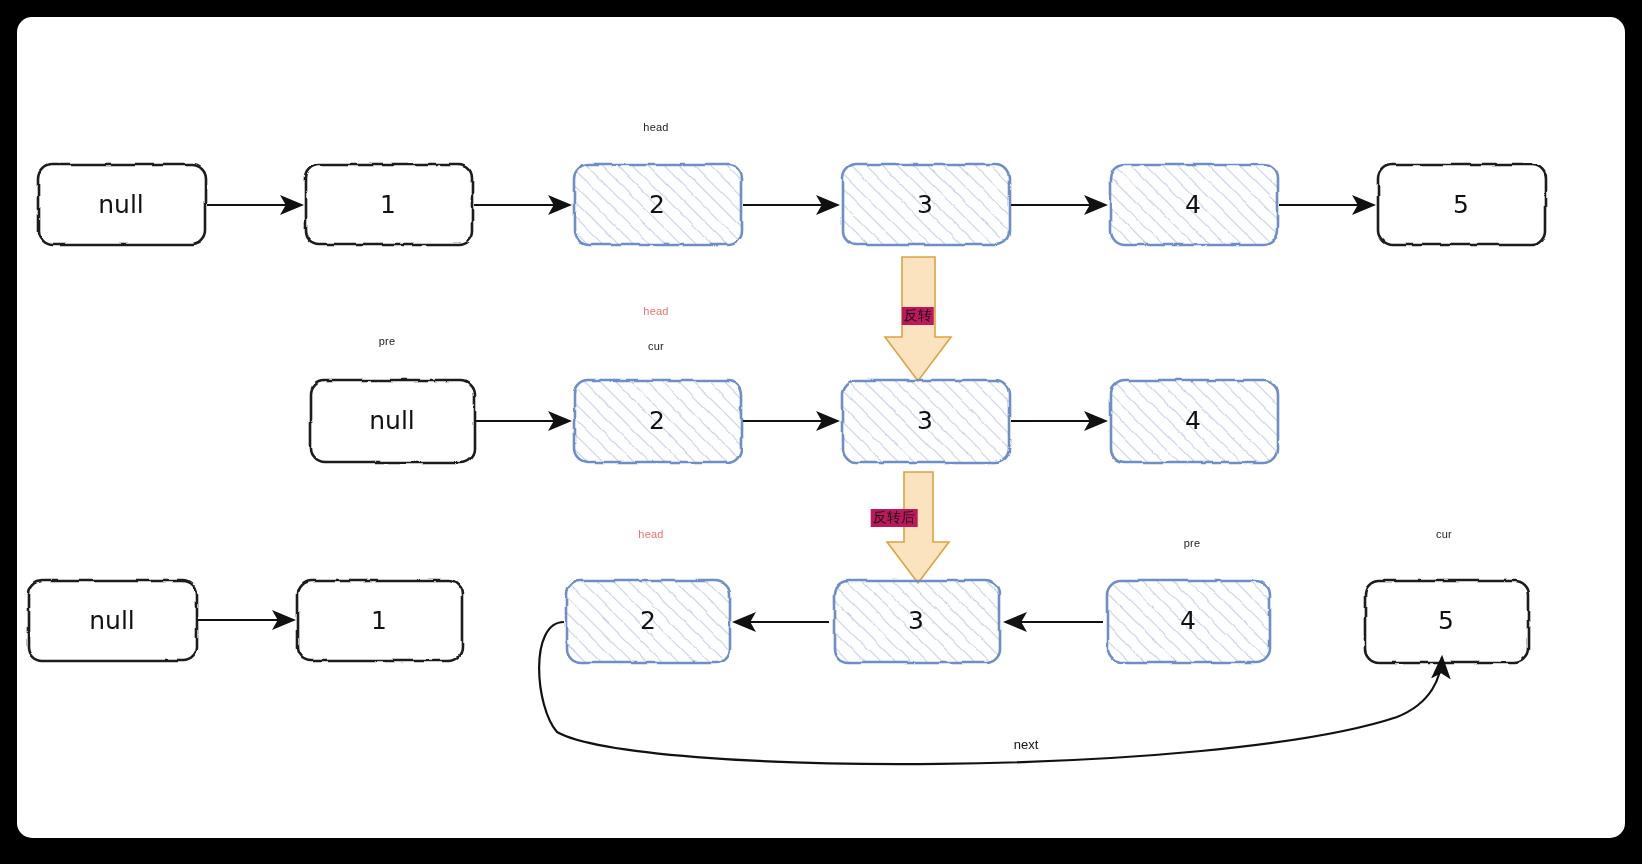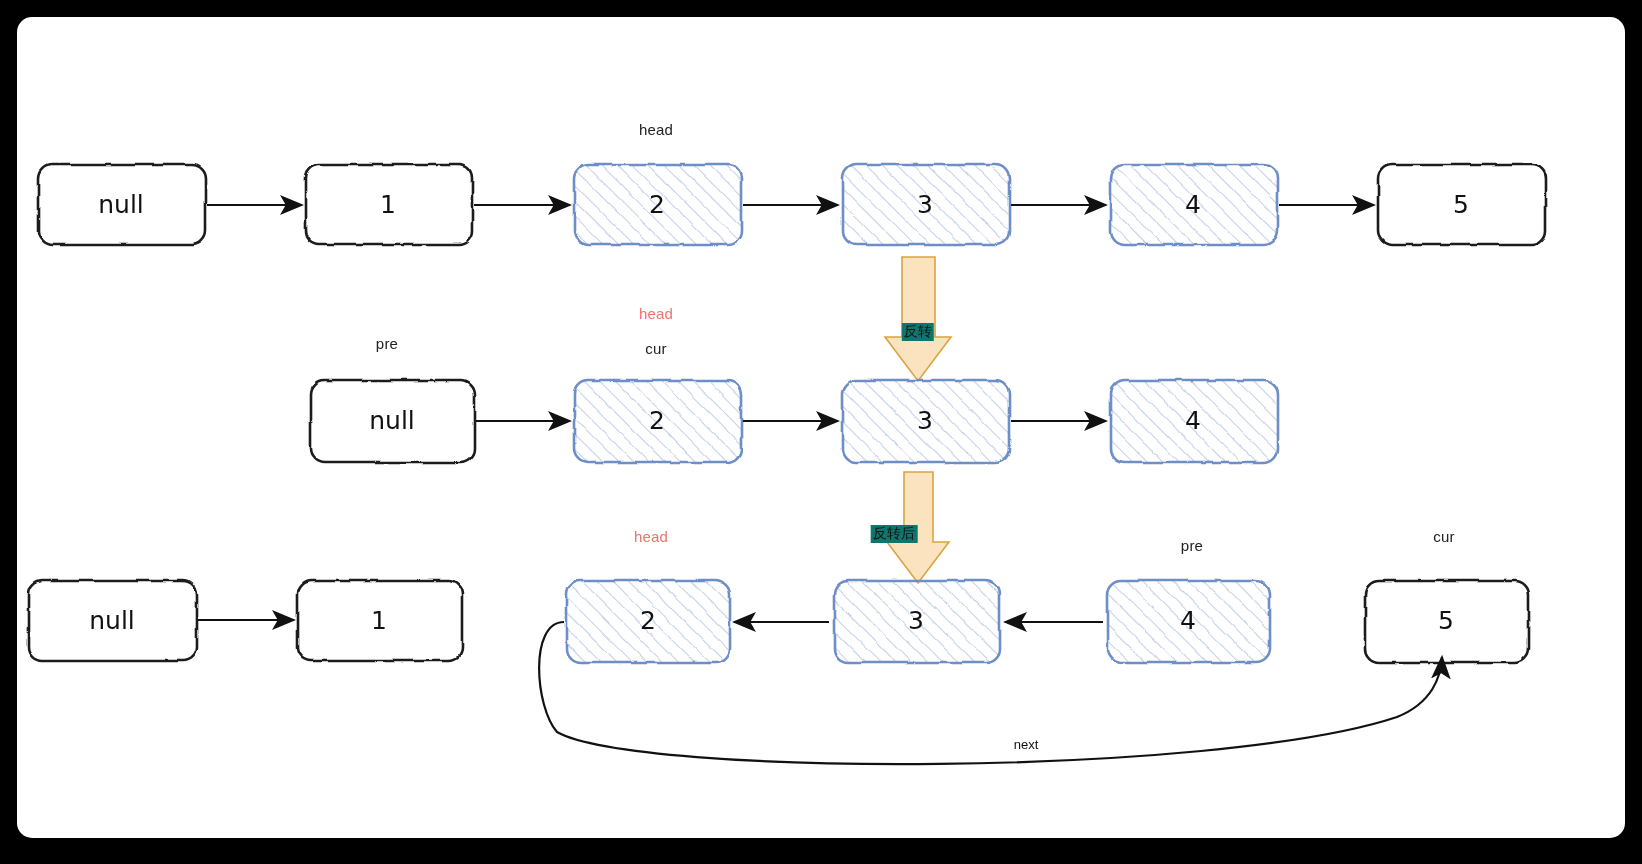--- a/index.html
+++ b/index.html
@@ -1,24 +1,24 @@
 <!DOCTYPE html>
 <html><head>
 <meta charset="utf-8">
 <style>
   html,body{margin:0;padding:0;background:#000;}
   body{width:1642px;height:864px;overflow:hidden;
        font-family:"Liberation Sans","DejaVu Sans",sans-serif;}
   #canvas{position:absolute;left:17px;top:17px;width:1608px;height:821px;
           background:#ffffff;border-radius:15px;overflow:hidden;}
   svg#scene{position:absolute;left:0;top:0;width:1608px;height:821px;}
-  .lbl{position:absolute;font-size:15px;color:#222;white-space:nowrap;
+  .lbl{position:absolute;font-size:11px;color:#222;white-space:nowrap;
        transform:translateX(-50%);letter-spacing:.2px;}
   .lbl.red{color:#f0726c;}
-  .lbl.cn{font-size:14px;color:#111;background:#0f766e;padding:0 2px;margin-top:16px;}
+  .lbl.cn{font-size:14px;color:#111;background:#be185d;padding:0 2px;}
   .boxnum{font-size:25px;fill:#111;font-family:"DejaVu Sans",sans-serif;}
   .arrowlbl{font-size:13px;fill:#111;}
 </style>
 </head>
 <body>
 
 <div id="canvas">
 
   <svg id="scene" viewBox="0 0 1608 821">
     <defs>

